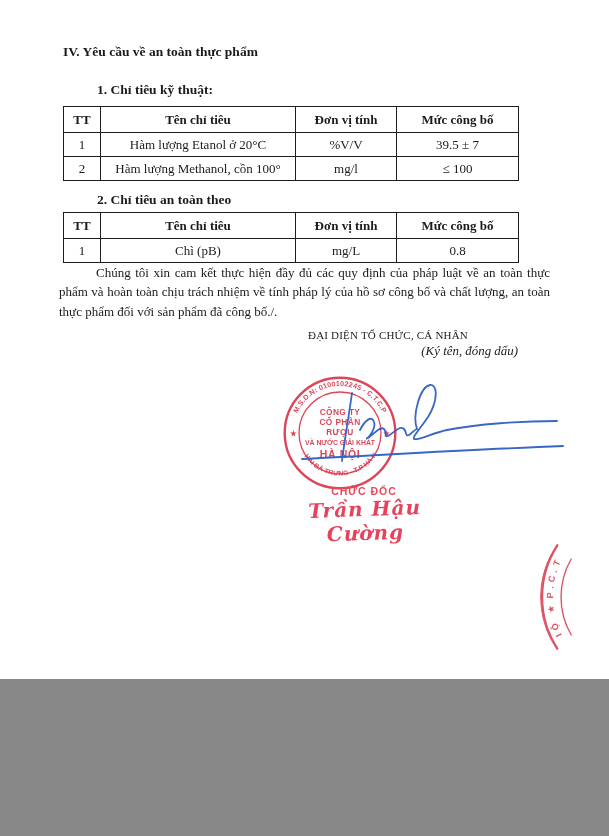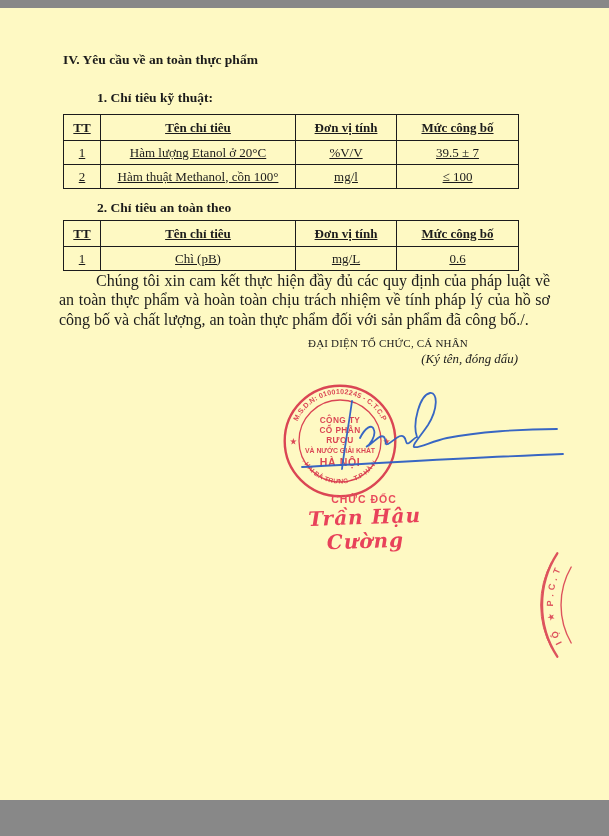--- a/index.html
+++ b/index.html
@@ -1,34 +1,34 @@
 <!DOCTYPE html>
 <html><head>
 <meta charset="utf-8">
 <style>
   html,body{margin:0;padding:0;background:#888;}
   .page{
-    position:relative;width:609px;height:792px;margin:8px auto;
-    background:#fef9c3;overflow:hidden;
+    position:relative;width:609px;height:679px;margin:0 auto;
+    background:#ffffff;overflow:hidden;
     font-family:"Liberation Serif",serif;color:#1b1b1b;
   }
   .abs{position:absolute;}
   .heading{font-size:13.5px;font-weight:bold;}
   .subheading{font-size:13.5px;font-weight:bold;}
-  table.spec{border-collapse:collapse;table-layout:fixed;text-decoration:underline;}
+  table.spec{border-collapse:collapse;table-layout:fixed;}
   table.spec th,table.spec td{
     border:1.6px solid #1c1c1c;font-size:13px;padding:0 6px;
     overflow:hidden;white-space:nowrap;
   }
   table.spec th{font-weight:bold;text-align:center;height:25px;}
   table.spec td{height:23px;}
   td.c{text-align:center;}
   td.l{text-align:center;}
   .para{
-    font-size:16px;line-height:19.4px;text-align:justify;
+    font-size:13px;line-height:19.4px;text-align:justify;
     text-indent:37px;
   }
   .sigblock{text-align:center;line-height:16px;}
   .place-date{font-style:italic;font-size:13.2px;white-space:pre-wrap;}
   .rep{font-weight:normal;font-size:11px;letter-spacing:.2px;}
   .sign-note{font-style:italic;font-size:12.9px;text-align:right;}
   .giamdoc{
     font-family:"Liberation Sans",sans-serif;font-size:10.5px;font-weight:bold;
     color:#e84a5c;letter-spacing:1px;text-align:center;
   }
@@ -65,21 +65,21 @@
     </thead>
     <tbody>
       <tr>
         <td class="c">1</td>
         <td class="l">Hàm lượng Etanol ở 20°C</td>
         <td class="c">%V/V</td>
         <td class="c">39.5 ± 7</td>
       </tr>
       <tr>
         <td class="c">2</td>
-        <td class="l">Hàm thuật Methanol, cồn 100°</td>
+        <td class="l">Hàm lượng Methanol, cồn 100°</td>
         <td class="c">mg/l</td>
         <td class="c">≤ 100</td>
       </tr>
     </tbody>
   </table>
 
   <div class="abs subheading" style="left:97px;top:192px;">2. Chỉ tiêu an toàn theo</div>
 
   <table class="spec abs" style="left:63px;top:212px;width:455px;">
     <colgroup>
@@ -94,21 +94,21 @@
         <th>Tên chỉ tiêu</th>
         <th>Đơn vị tính</th>
         <th>Mức công bố</th>
       </tr>
     </thead>
     <tbody>
       <tr>
         <td class="c">1</td>
         <td class="l">Chì (pB)</td>
         <td class="c">mg/L</td>
-        <td class="c">0.6</td>
+        <td class="c">0.8</td>
       </tr>
     </tbody>
   </table>
 
   <div class="abs para" style="left:59px;top:263px;width:491px;">Chúng tôi xin cam kết thực hiện đầy đủ các quy định của pháp luật về an toàn thực phẩm và hoàn toàn chịu trách nhiệm về tính pháp lý của hồ sơ công bố và chất lượng, an toàn thực phẩm đối với sản phẩm đã công bố./.</div>
 
   <div class="abs sigblock" style="left:258px;top:327px;width:260px;">
     <div class="rep">ĐẠI DIỆN TỔ CHỨC, CÁ NHÂN</div>
     <div class="sign-note">(Ký tên, đóng dấu)</div>
   </div>

